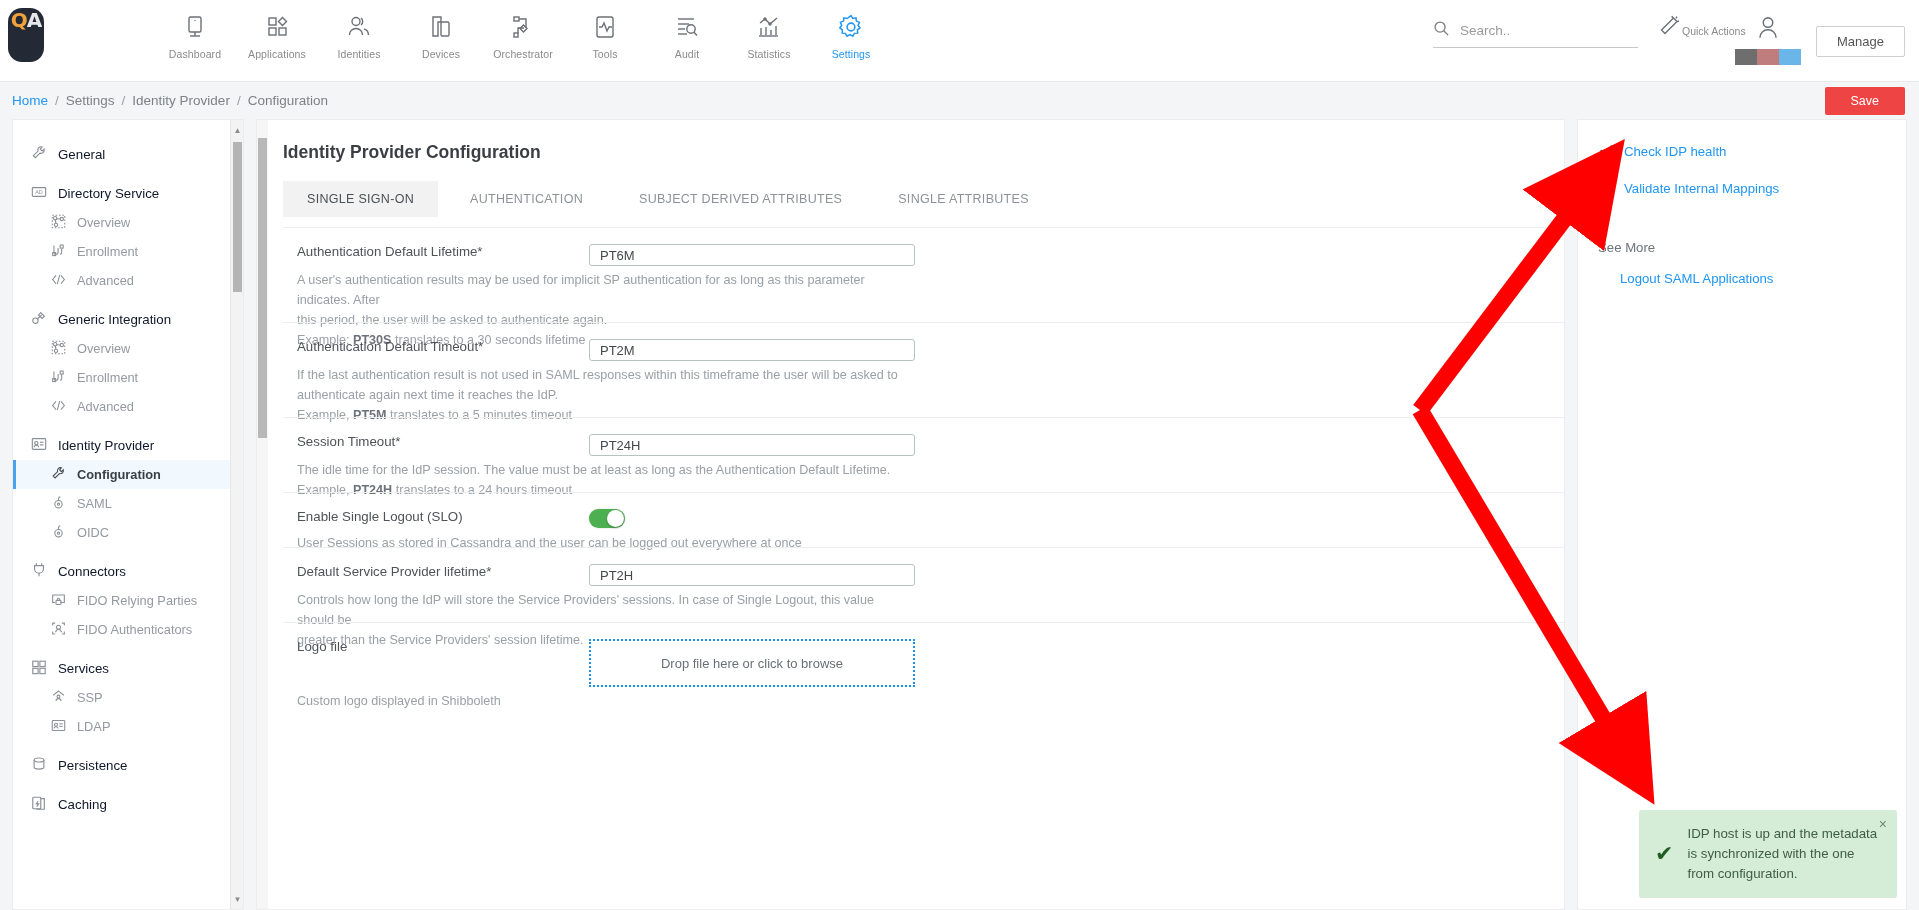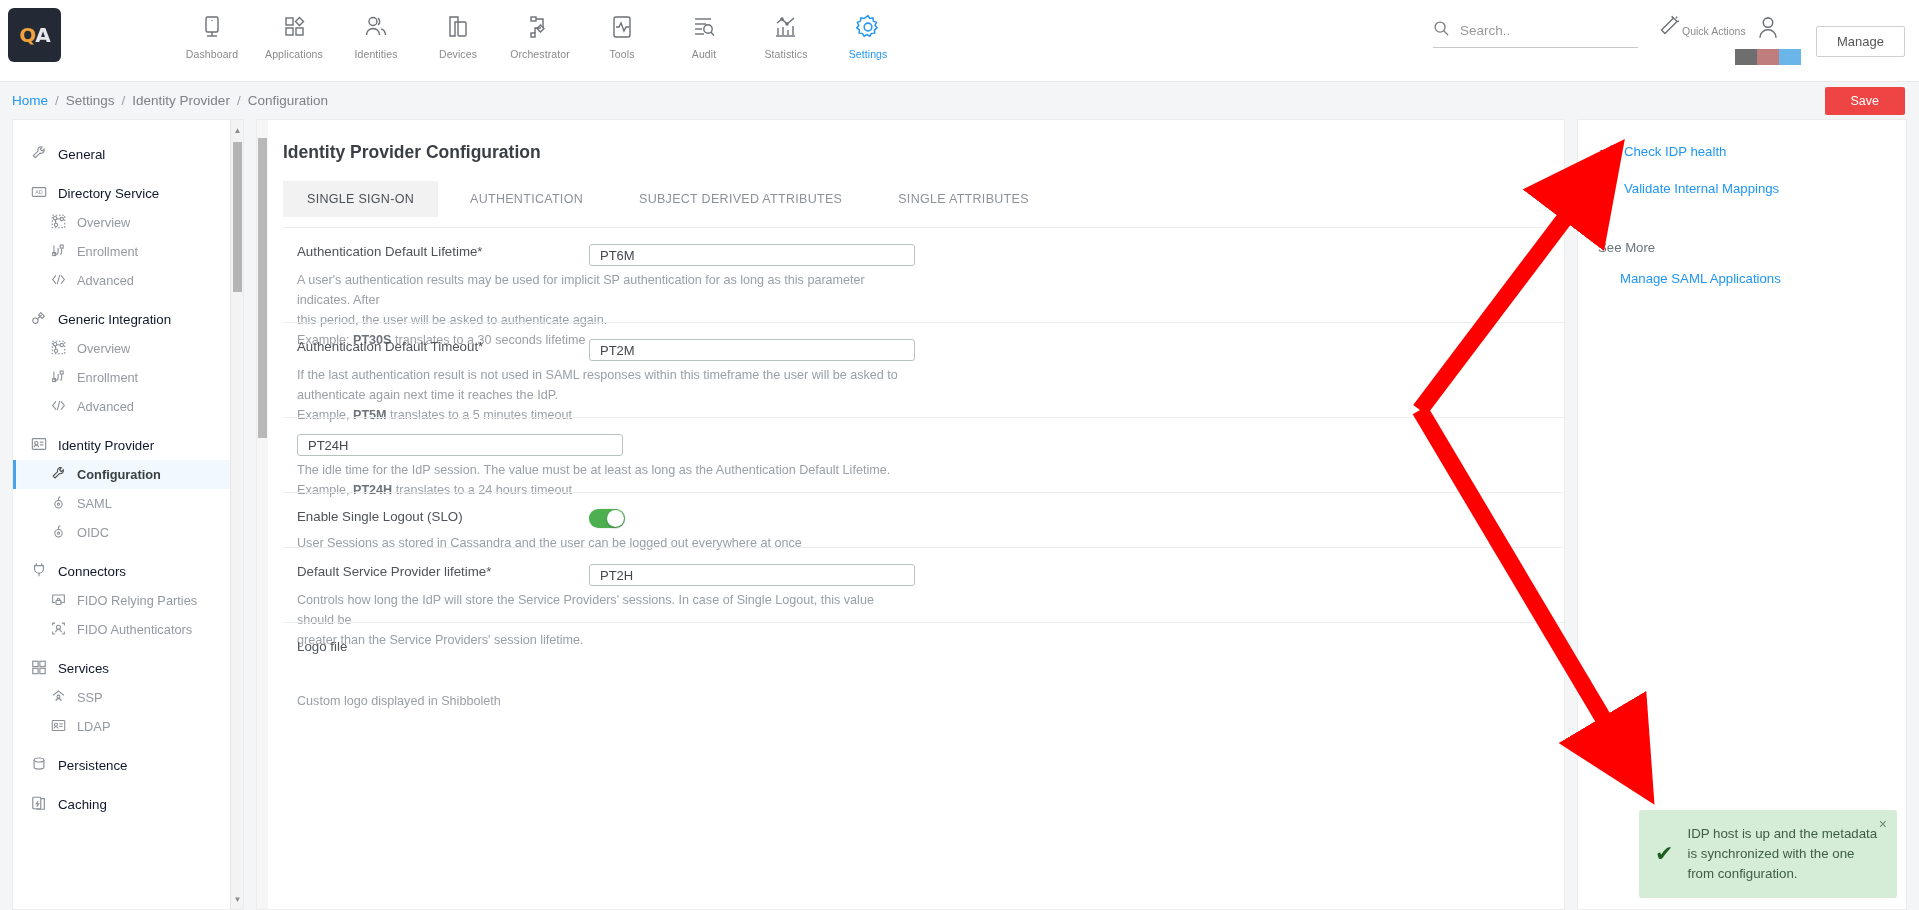--- a/index.html
+++ b/index.html
@@ -12,23 +12,23 @@
     color: #5a5a5a;
   }
 
   
   .topbar {
     height: 82px; background: #ffffff; position: relative;
     display: flex; align-items: stretch;
     border-bottom: 1px solid #e8e8e8;
   }
   .logo {
-    width: 53px; height: 54px; margin: 8px 0 0 8px;
-    background: #242a35; border-radius: 6px;
-    display: flex; align-items: center; justify-content: center;
+    width: 36px; height: 54px; margin: 8px 0 0 8px;
+    background: #242a35; border-radius: 14px;
+    display: flex; justify-content: center;
     flex: 0 0 auto;
   }
   .logo-text {
     font-size: 20px; font-weight: bold; letter-spacing: -1px;
     font-family: "DejaVu Sans", sans-serif;
   }
   .logo-text .c1 { color: #f0a33c; }
   .logo-text .c2 { color: #e5e7ea; }
   .nav-items {
     display: flex; align-items: flex-start; margin-left: 110px;
@@ -634,20 +634,23 @@
         </div>
         <div class="wide-hint" style="position:absolute;left:14px;top:42px;">
           <div>If the last authentication result is not used in SAML responses within this timeframe the user will be asked to</div>
           <div>authenticate again next time it reaches the IdP.</div>
           <div><span>Example, </span><b>PT5M</b><span> translates to a 5 minutes timeout</span></div>
         </div>
         <div style="height:64px;width:1px;"></div>
       </div>
 
       <div class="form-row">
+        <div class="fl">
+          <div class="lab">Session Timeout*</div>
+        </div>
         <div class="fr">
           <input class="text-input" type="text" value="PT24H" style="">
         </div>
         <div class="wide-hint" style="position:absolute;left:14px;top:42px;">
           <div>The idle time for the IdP session. The value must be at least as long as the Authentication Default Lifetime.</div>
           <div><span>Example, </span><b>PT24H</b><span> translates to a 24 hours timeout</span></div>
         </div>
         <div style="height:44px;width:1px;"></div>
       </div>
 
@@ -676,20 +679,23 @@
         <div class="wide-hint" style="position:absolute;left:14px;top:42px;">
           <div>Controls how long the IdP will store the Service Providers' sessions. In case of Single Logout, this value should be</div>
           <div>greater than the Service Providers' session lifetime.</div>
         </div>
         <div style="height:44px;width:1px;"></div>
       </div>
 
       <div class="form-row" style="border-top:1px solid #ededed;">
         <div class="fl">
           <div class="lab">Logo file</div>
+        </div>
+        <div class="fr">
+          <div class="dropzone">Drop file here or click to browse</div>
         </div>
         <div class="wide-hint" style="position:absolute;left:14px;top:68px;">
           <div>Custom logo displayed in Shibboleth</div>
         </div>
         <div style="height:46px;width:1px;"></div>
       </div>
 
     </div>
   </div>
 
@@ -702,21 +708,21 @@
     </div>
     <div class="r-link">
       <span><svg width="16" height="16" viewBox="0 0 18 18">
             <rect x="3" y="3" width="12" height="13" rx="1"></rect>
             <rect x="6" y="1.4" width="6" height="3" rx="0.6"></rect>
             <path d="M6 10 L8 12 L12.2 7.4"></path>
           </svg></span>
       <span>Validate Internal Mappings</span>
     </div>
     <div class="see-more">See More</div>
-    <div class="r-sub">Manage SAML Applications</div>
+    <div class="r-sub">Logout SAML Applications</div>
   </div>
 
 </div>
 
 <div class="toast">
   <span class="tick">✔</span>
   <span class="msg">IDP host is up and the metadata is synchronized with the one from configuration.</span>
   <span class="x">×</span>
 </div>
 

